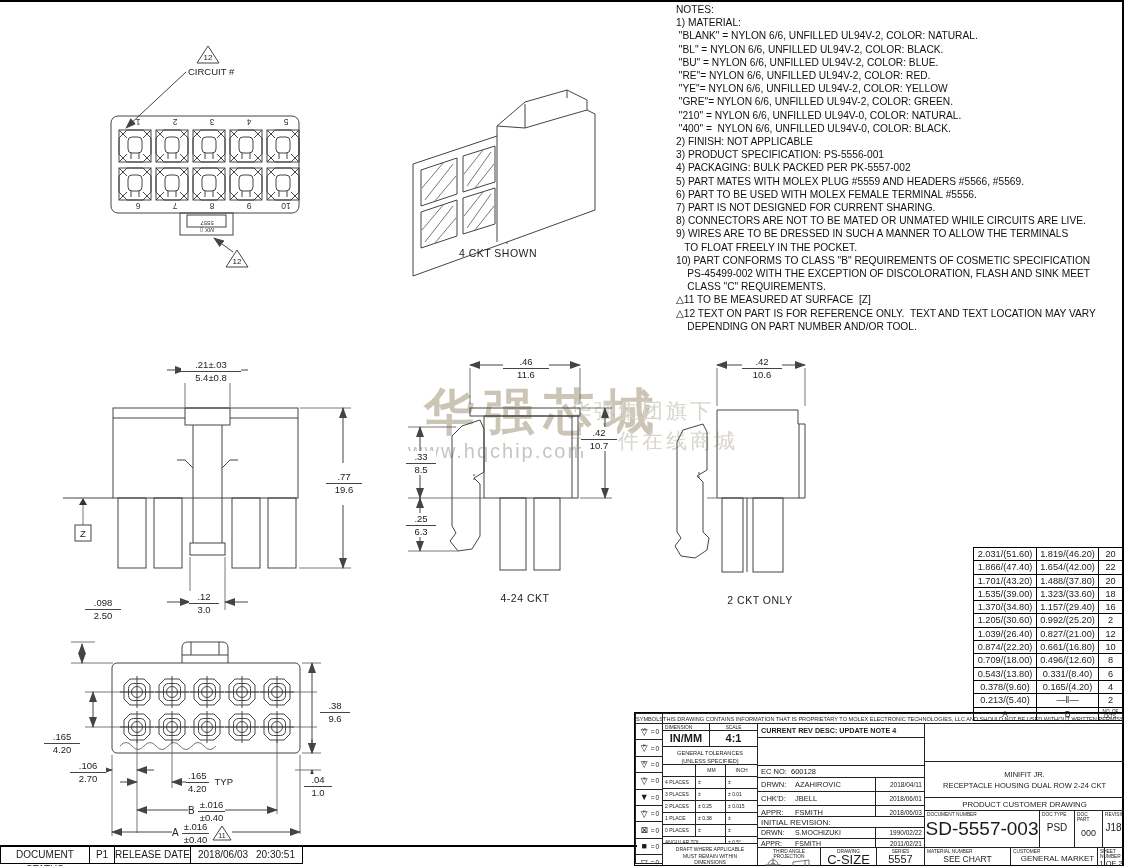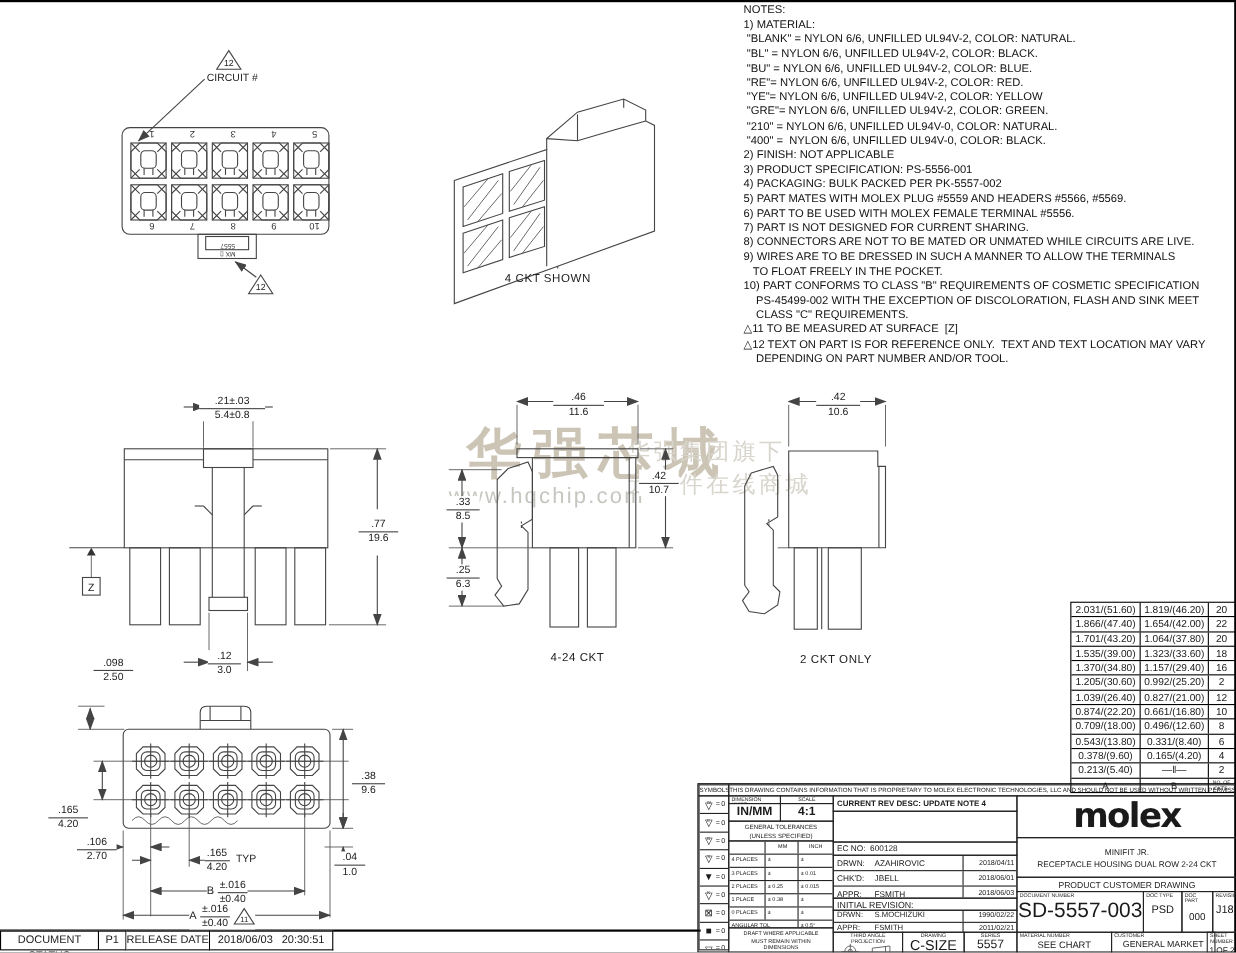--- a/index.html
+++ b/index.html
@@ -406,21 +406,21 @@
         <span class="cb">1.819/(46.20)</span>
         <span class="cn">20</span>
       </div>
         <div class="trow">
         <span class="ca">1.866/(47.40)</span>
         <span class="cb">1.654/(42.00)</span>
         <span class="cn">22</span>
       </div>
         <div class="trow">
         <span class="ca">1.701/(43.20)</span>
-        <span class="cb">1.064/(37.80)</span>
+        <span class="cb">1.488/(37.80)</span>
         <span class="cn">20</span>
       </div>
         <div class="trow">
         <span class="ca">1.535/(39.00)</span>
         <span class="cb">1.323/(33.60)</span>
         <span class="cn">18</span>
       </div>
         <div class="trow">
         <span class="ca">1.370/(34.80)</span>
         <span class="cb">1.157/(29.40)</span>
@@ -654,23 +654,20 @@
     </div>
     <div class="cell" style="left:185px;top:134px;width:57px;height:20px">
       <div class="lab ctr">DRAWING</div>
       <div class="ctr" style="font-size:13px;line-height:12px">C-SIZE</div>
     </div>
     <div class="cell" style="left:241px;top:134px;width:49px;height:20px">
       <div class="lab ctr">SERIES</div>
       <div class="ctr" style="font-size:11px;line-height:11px">5557</div>
     </div>
 
-    <div class="cell" style="left:289px;top:10px;width:201px;height:39px">
-      <div class="logo">molex</div>
-    </div>
     <div class="cell ctr" style="left:289px;top:48px;width:201px;height:37px;font-size:7.5px;line-height:11px;padding-top:7px">
       <div>MINIFIT JR.</div>
       <div>RECEPTACLE HOUSING DUAL ROW 2-24 CKT</div>
     </div>
     <div class="cell ctr" style="left:289px;top:84px;width:201px;height:14px;font-size:7.8px;line-height:13px">PRODUCT CUSTOMER DRAWING</div>
     <div class="cell" style="left:289px;top:97px;width:116px;height:38px">
       <div class="lab">DOCUMENT NUMBER</div>
       <div class="ctr" style="font-size:19px;line-height:24px">SD-5557-003</div>
     </div>
     <div class="cell" style="left:404px;top:97px;width:36px;height:38px">

